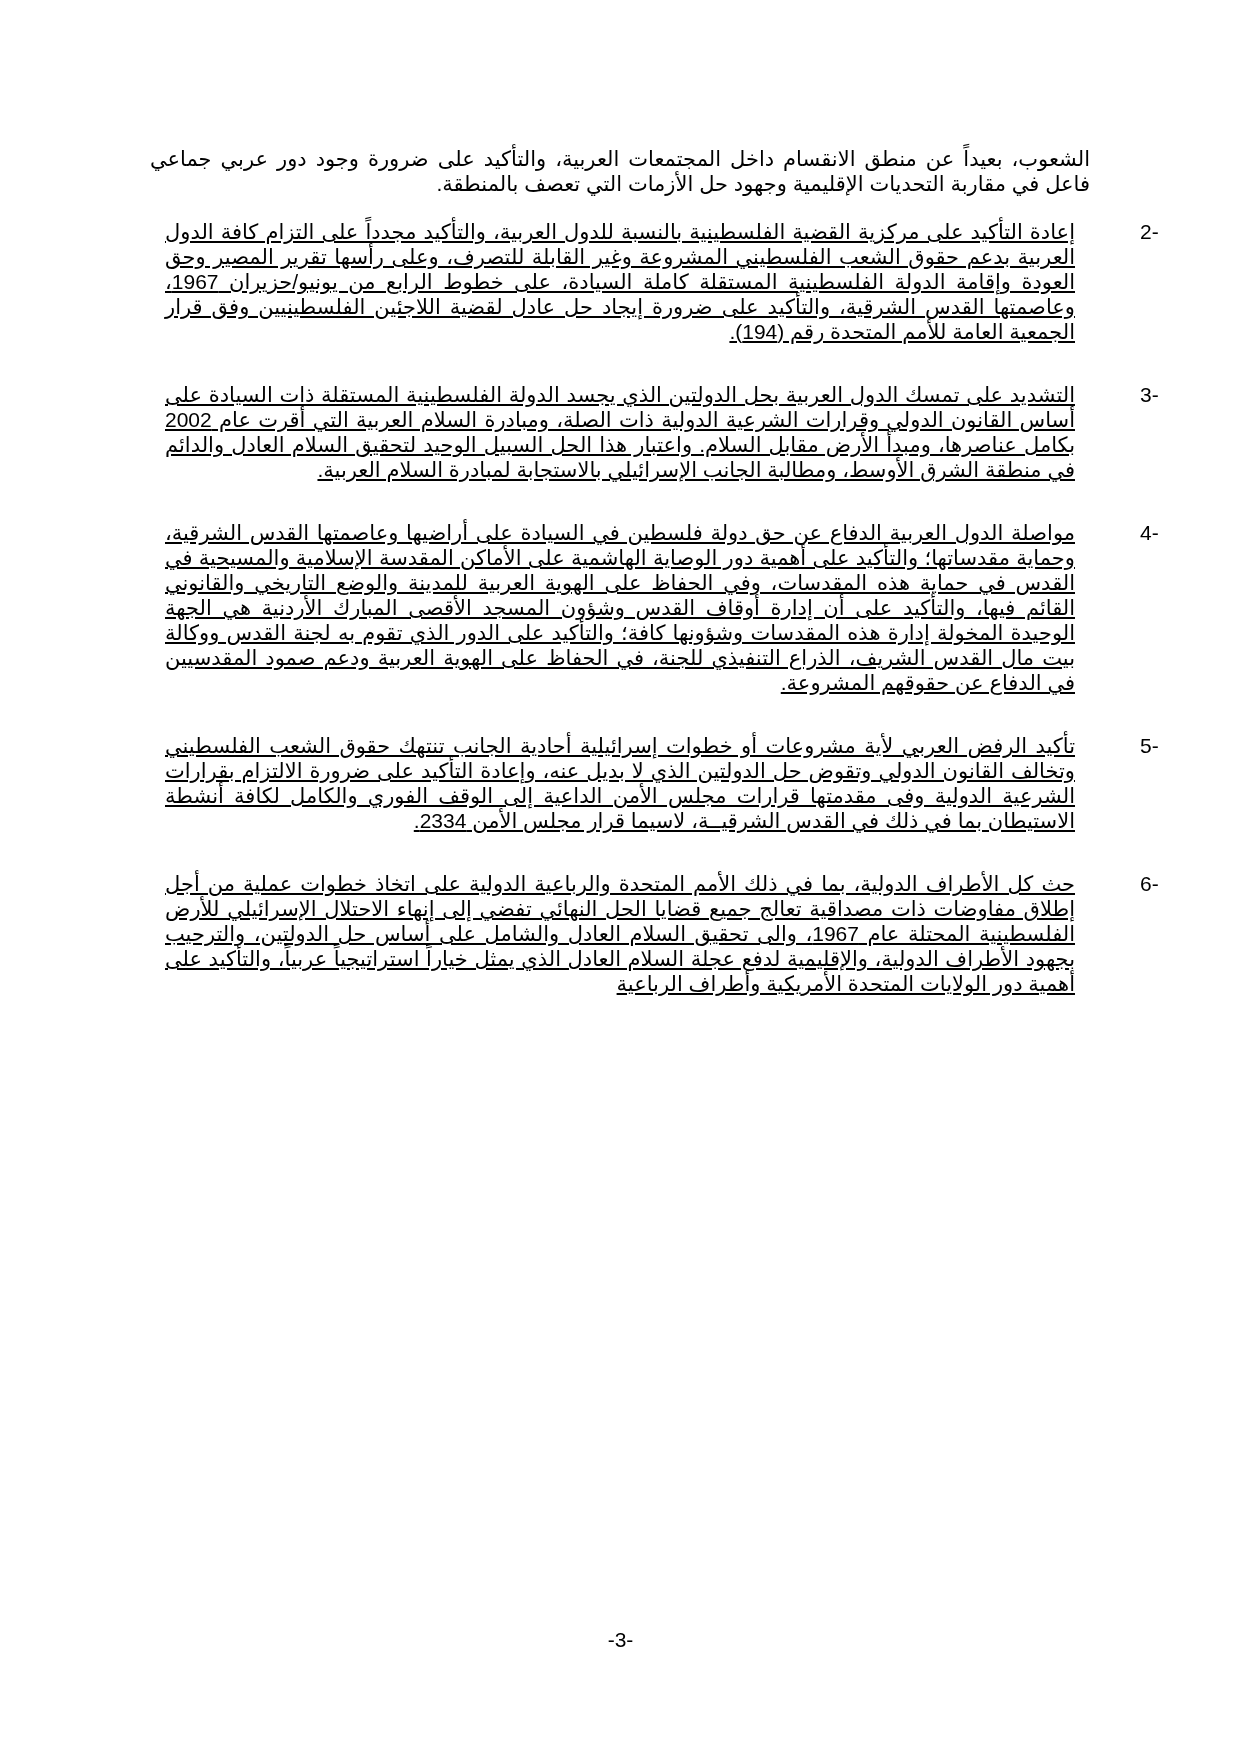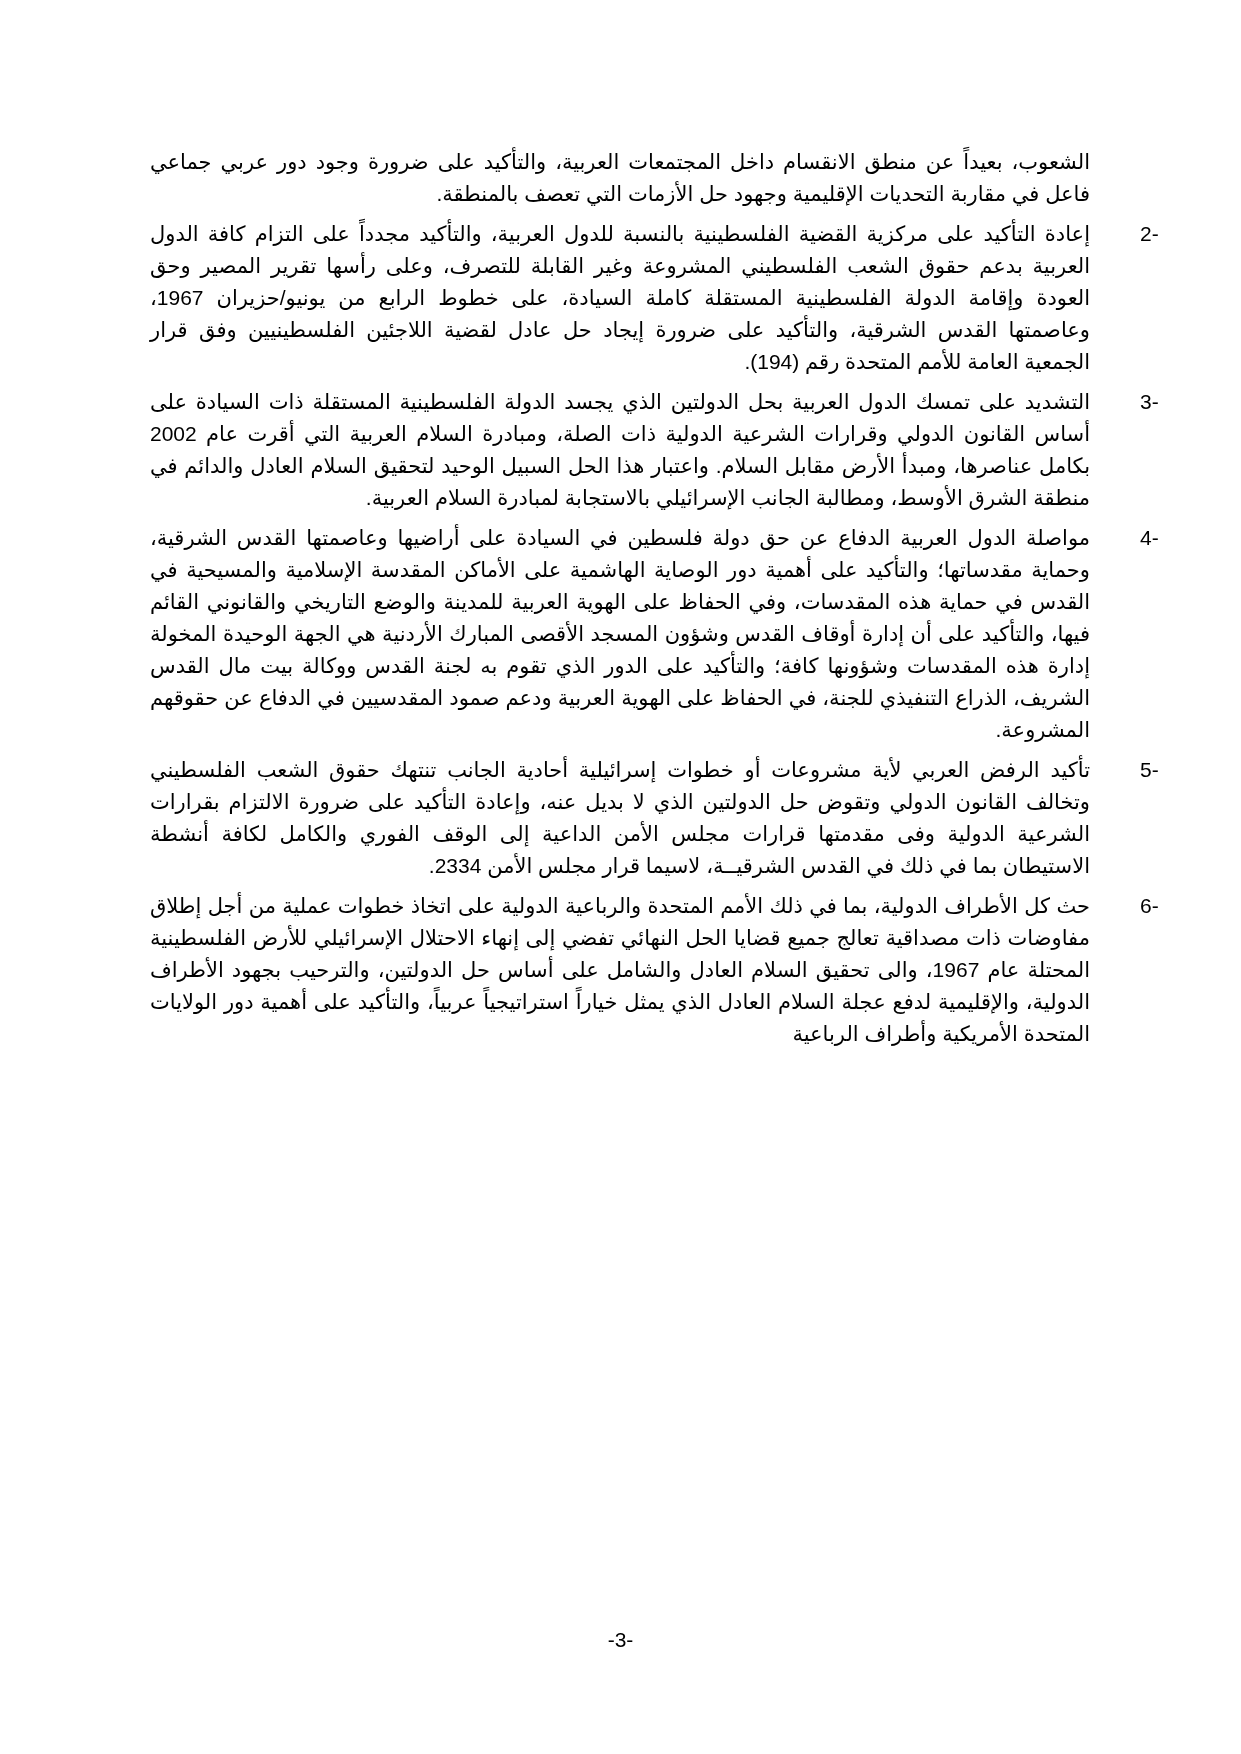--- a/index.html
+++ b/index.html
@@ -5,29 +5,29 @@
     html, body { margin: 0; padding: 0; background: #ffffff; }
     body { width: 1241px; height: 1754px; position: relative; overflow: hidden; }
     .page {
       position: absolute; left: 0; top: 0; width: 1241px; height: 1754px;
       background: #ffffff; color: #000000;
       font-family: "Liberation Sans", "DejaVu Sans", sans-serif;
     }
     .content {
       position: absolute; top: 146px; left: 150px; width: 940px;
       direction: rtl; text-align: justify;
-      font-size: 21px; line-height: 32px;
+      font-size: 21px; line-height: 25px;
     }
     .para { margin: 0 0 0 0; text-align-last: right; }
     .item { position: relative; margin: 0; padding-right: 0; }
     .item-num {
       position: absolute; right: -90px; top: 0; width: 40px;
       direction: ltr; text-align: left;
     }
-    .item-text { margin: 0; text-align: justify; text-align-last: right; }
+    .item-text { margin: 15px; text-align: justify; text-align-last: right; text-decoration: underline; }
     .gap { height: 8px; }
     .footer {
       position: absolute; top: 1628px; left: 0; width: 1241px;
       text-align: center; font-size: 21px; direction: ltr;
       font-family: "Liberation Sans", "DejaVu Sans", sans-serif;
     }
   </style>
 </head>
 <body>
 

